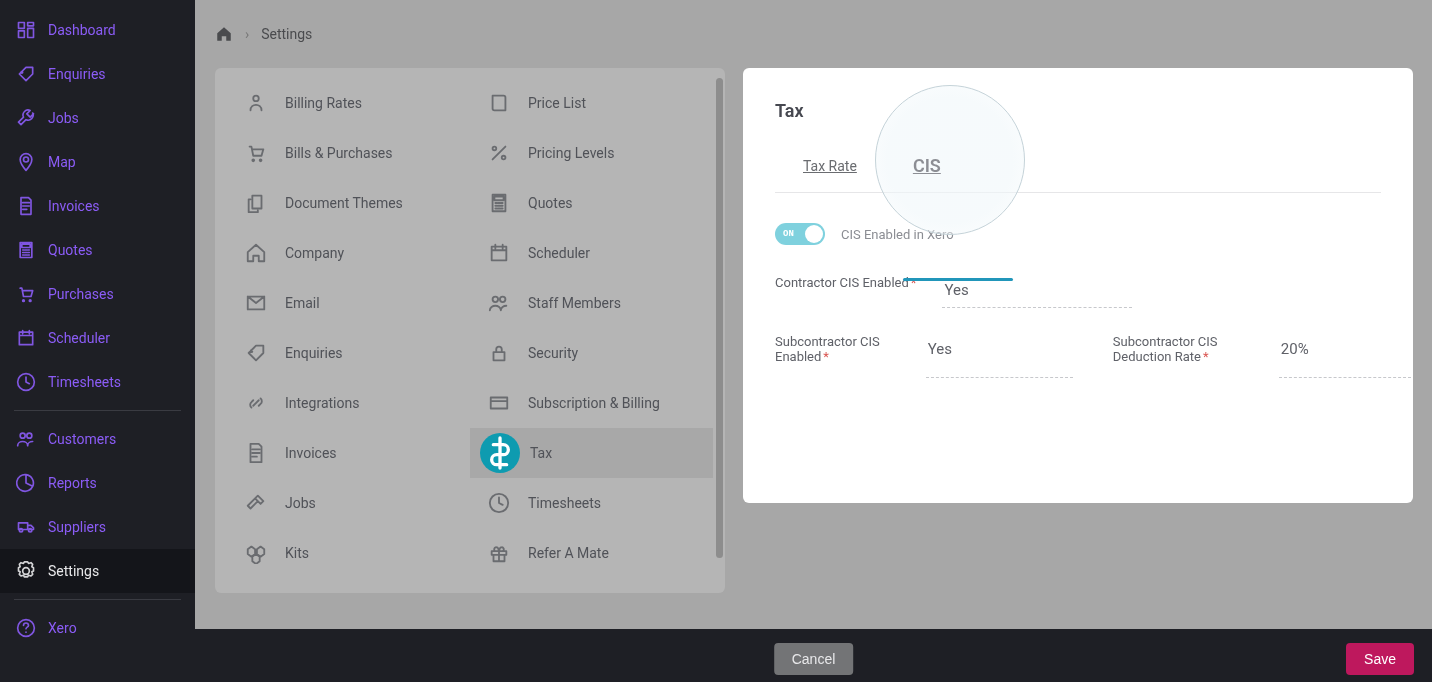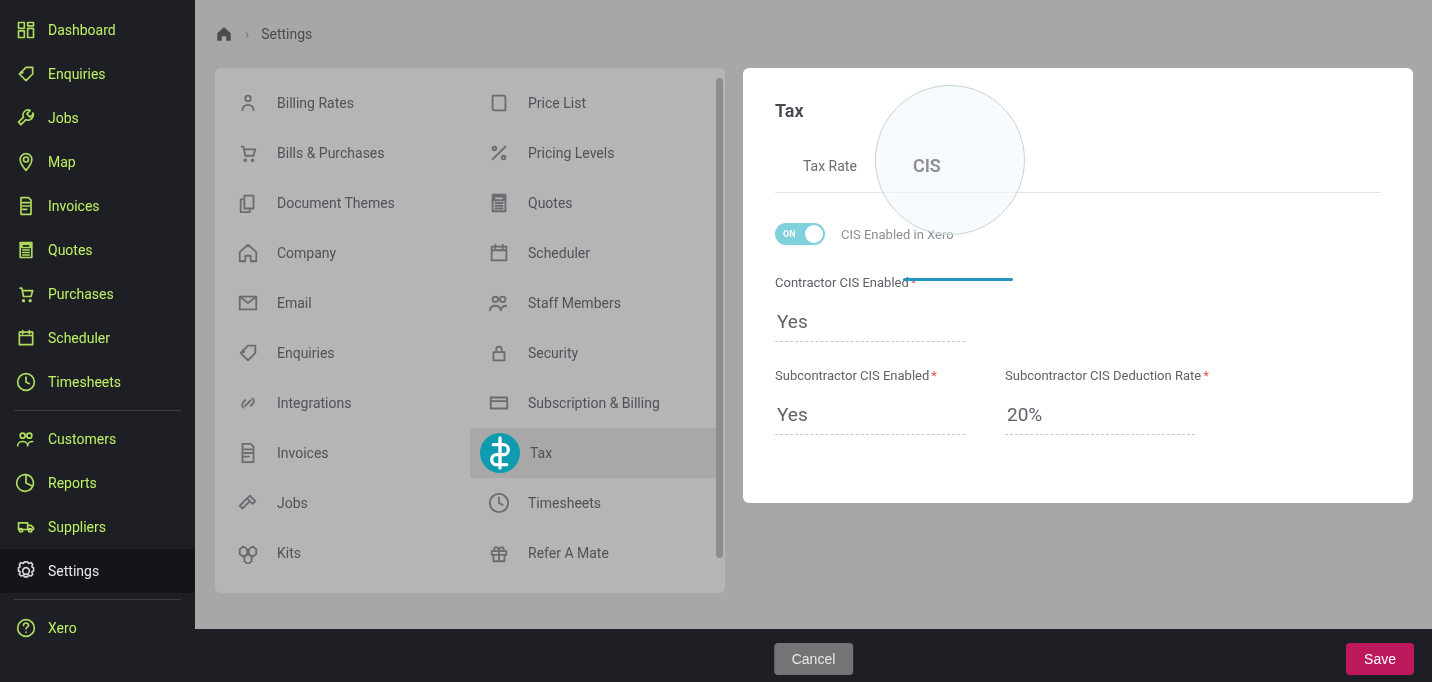--- a/index.html
+++ b/index.html
@@ -17,21 +17,21 @@
   width: 195px;
   height: 682px;
   background: #1e1f25;
   padding-top: 8px;
 }
 .sidebar-item {
   display: flex;
   align-items: center;
   height: 44px;
   padding: 0 16px;
-  color: #bef264;
+  color: #8b5cf6;
   font-size: 14px;
   cursor: pointer;
 }
 .sidebar-item.active {
   background: #14151a;
   color: #e8e8ea;
 }
 .sidebar-icon {
   width: 20px;
   height: 20px;
@@ -65,21 +65,21 @@
 .bc-icon { width: 18px; height: 18px; display: inline-flex; align-items: center; justify-content: center; color: #4a4b4e; }
 .bc-sep { margin: 0 12px; color: #777; }
 .settings-grid {
   position: absolute;
   left: 20px; top: 68px;
   width: 510px;
   height: 525px;
   background: #b5b5b5;
   border-radius: 6px;
   display: flex;
-  padding: 10px 4px;
+  padding: 10px 12px;
 }
 .settings-col { width: 50%; }
 .settings-item {
   display: flex;
   align-items: center;
   height: 50px;
   padding: 0 18px;
   color: #505258;
   font-size: 14px;
   cursor: pointer;
@@ -122,20 +122,21 @@
   display: flex;
   align-items: center;
   border-bottom: 1px solid #e6e6e8;
   margin-bottom: 30px;
 }
 .tab {
   padding: 10px 28px 16px 28px;
   color: #6a6c70;
   font-size: 14px;
   cursor: pointer;
+  text-decoration: underline;
 }
 .tab.active {
   color: #8c8e94;
   font-weight: 600;
   font-size: 18px;
 }
 .tab-highlight-circle {
   position: absolute;
   left: 103px;
   top: 112px;
@@ -162,40 +163,41 @@
 .toggle {
   width: 50px; height: 22px;
   background: #7fd1de;
   border-radius: 12px;
   position: relative;
   display: inline-flex;
   align-items: center;
   padding-left: 8px;
   cursor: pointer;
   margin-right: 16px;
+  font-family: Liberation Mono, monospace;
 }
 .toggle-label { font-size: 9px; font-weight: 700; color: #fff; }
 .toggle-knob {
   position: absolute;
   right: 2px; top: 2px;
   width: 18px; height: 18px;
   background: #fff;
   border-radius: 50%;
 }
 .toggle-text { color: #8b8d93; font-size: 13px; }
 .form-row {
   display: flex;
   gap: 40px;
   margin-bottom: 26px;
 }
-.form-group { display: flex; flex-direction: column; }
+.form-group { display: flex; flex-direction: row; gap: 26px; }
 .form-label { font-size: 13px; color: #5f6168; margin-bottom: 14px; }
 .req { color: #d9534f; margin-left: 2px; }
 .form-value {
-  font-size: 19px;
+  font-size: 15px;
   color: #5f6168;
   padding: 6px 2px 8px 2px;
   border-bottom: 1px dashed #c7c8cc;
   width: 190px;
 }
 .bottom-bar {
   position: absolute;
   left: 195px; bottom: 0;
   width: 1237px;
   height: 46px;

